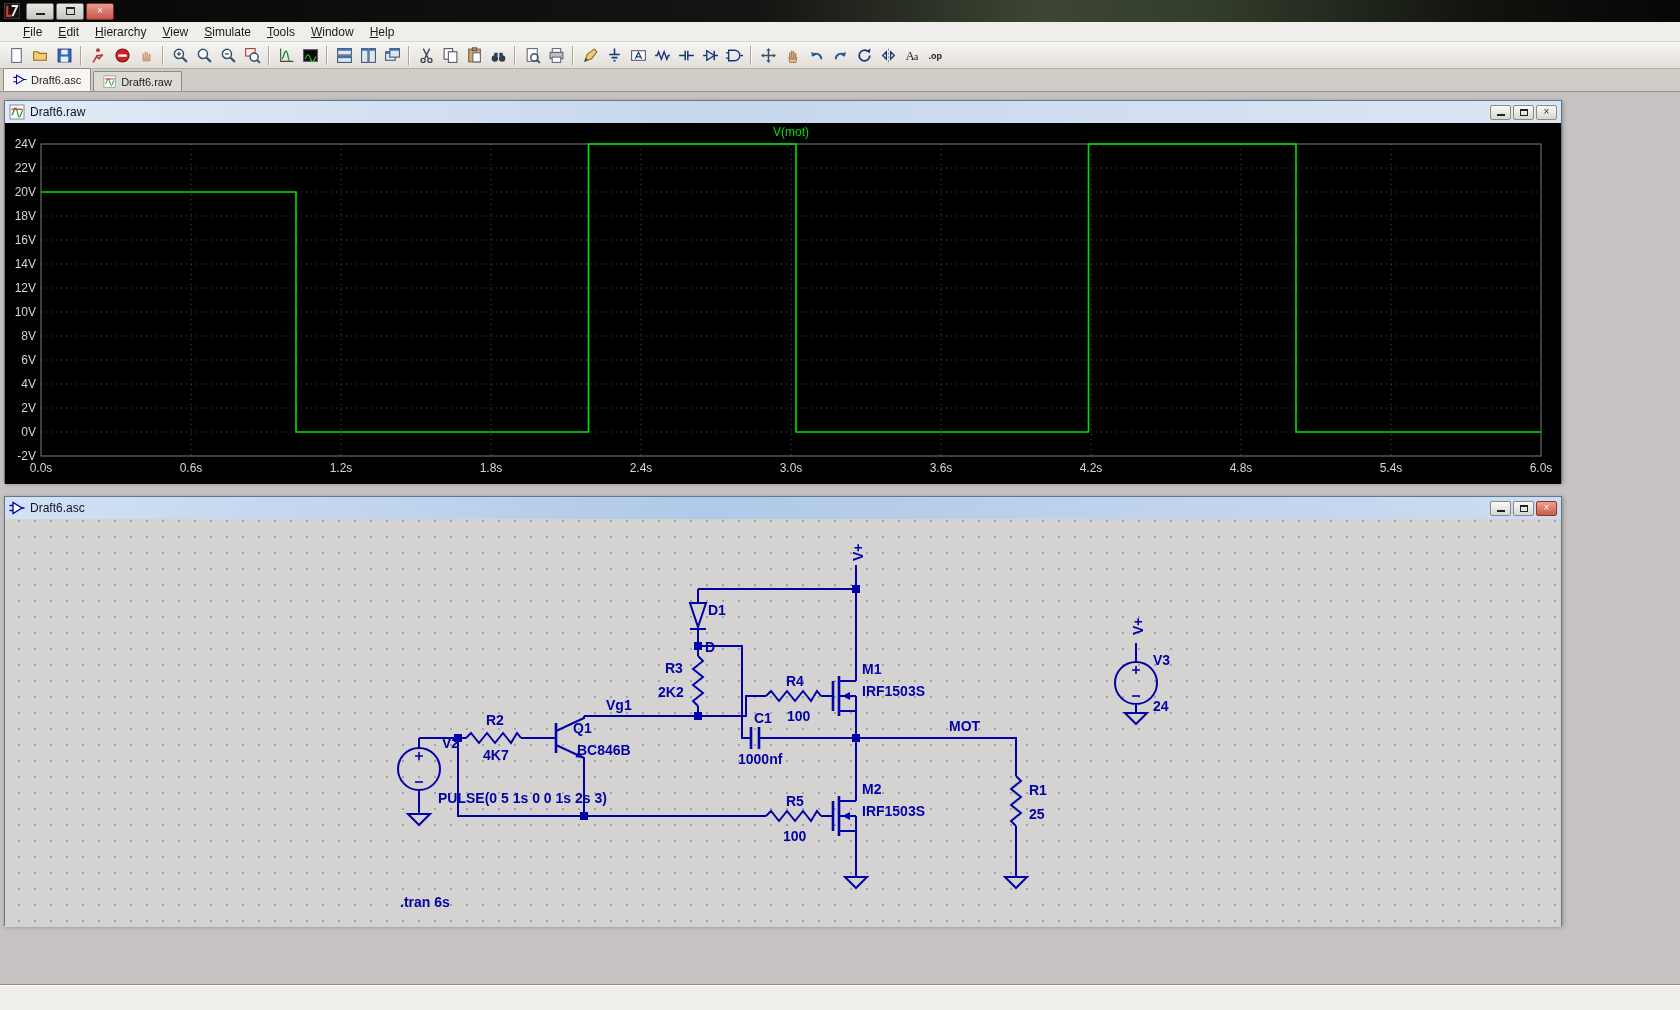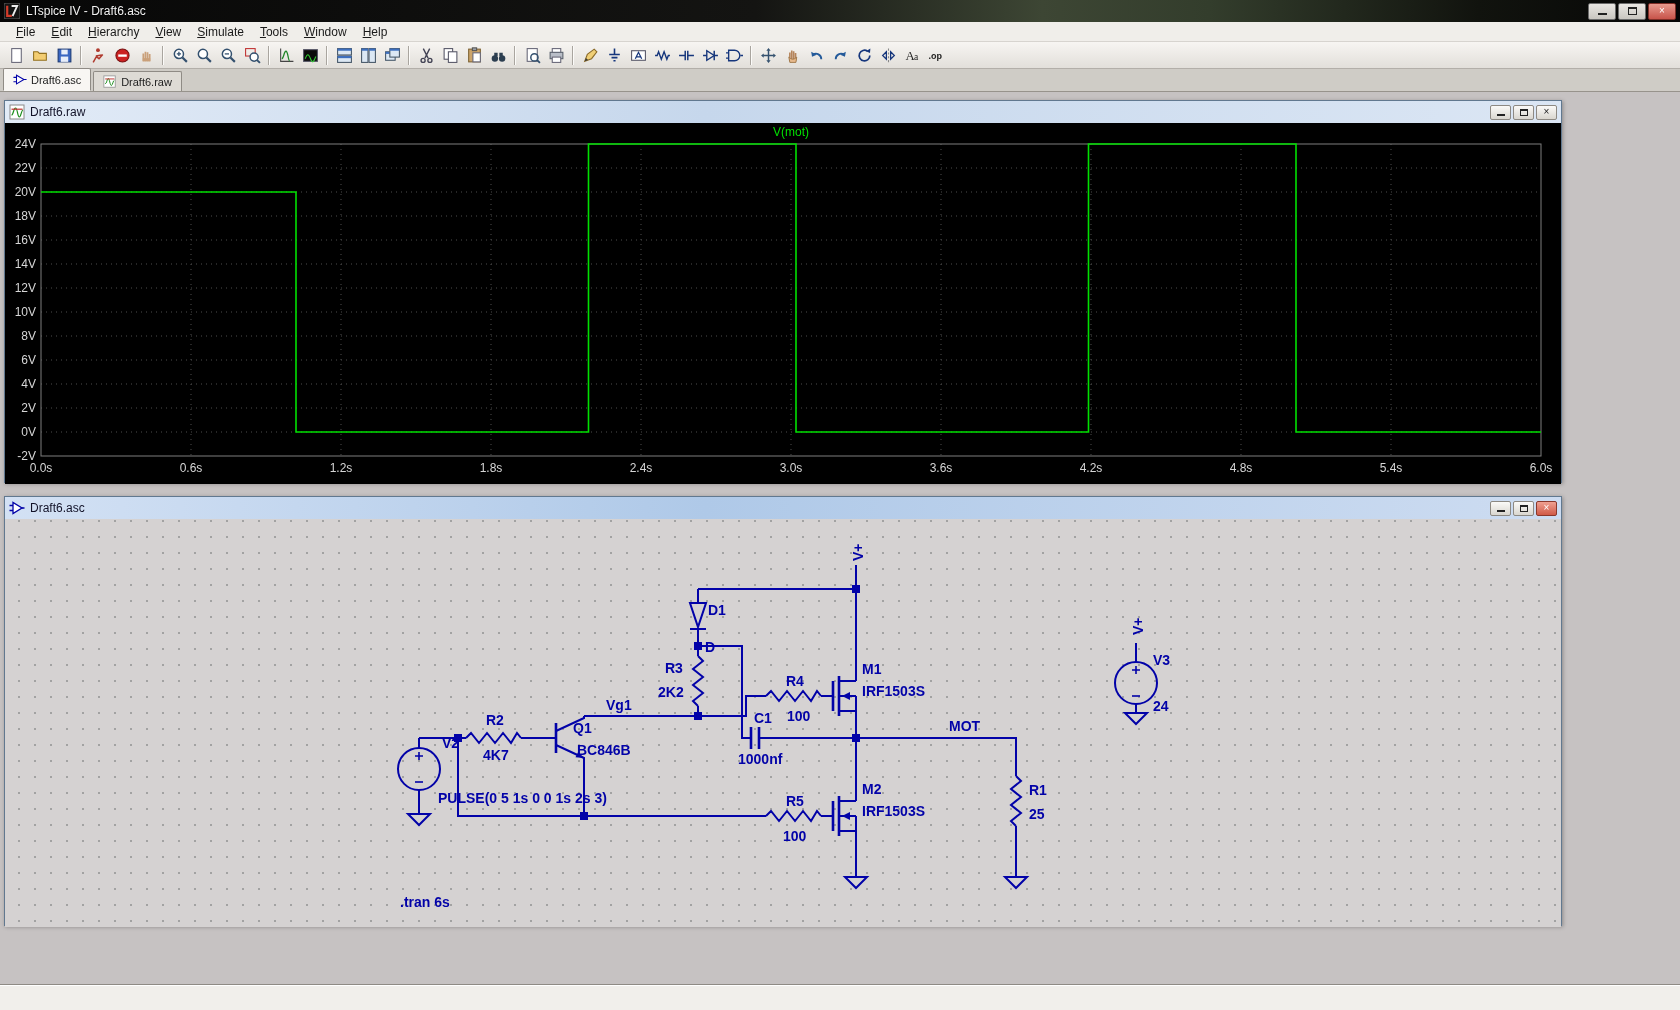--- a/index.html
+++ b/index.html
@@ -13,21 +13,21 @@
   .titlebar .title{color:#f2f2f2;font-size:12px;flex:1;text-shadow:0 1px 1px #000}
   .app-logo{width:16px;height:16px;display:flex}
   .mbtns{display:flex;gap:2px}
   .mbtn{width:28px;height:17px;border:1px solid #6b6b6b;border-radius:2px;display:flex;align-items:center;justify-content:center;
     background:linear-gradient(#e9e7e3,#c9c6c0);color:#222;font-size:10px;line-height:1}
   .mbtn.close{background:linear-gradient(#e89a8e,#c8544a);color:#fff;border-color:#7e2d26}
   .minglyph{width:9px;height:2px;background:currentColor;margin-top:6px}
   .maxglyph{width:9px;height:8px;border:1px solid currentColor;border-top-width:2px}
 
   
-  .menubar{height:20px;flex:0 0 20px;background:#f0eeea;border-bottom:1px solid #d7d4cf;display:flex;align-items:center;padding-left:8px}
+  .menubar{height:20px;flex:0 0 20px;background:#f0eeea;border-bottom:1px solid #d7d4cf;display:flex;align-items:center;padding-left:15px}
   .menu-item{padding:2px 8px;color:#1a1a1a}
 
   
   .toolbar{height:27px;flex:0 0 27px;background:linear-gradient(#f7f5f2,#e2dfda);border-bottom:1px solid #b3afa9;
     display:flex;align-items:center;padding:0 4px}
   .tb-btn{width:24px;height:22px;display:flex;align-items:center;justify-content:center;border:1px solid transparent;border-radius:2px}
   .tb-btn svg{display:block}
   .tb-sep{width:2px;height:19px;border-left:1px solid #a9a59f;border-right:1px solid #fcfbf9;margin:0 4px}
 
   
@@ -76,21 +76,20 @@
 <div class="app">
 
   <div class="titlebar">
     <span class="app-logo">
       <svg viewBox="0 0 16 16" width="16" height="16">
           <rect width="16" height="16" rx="2" fill="#141414" stroke="#5a5a5a"></rect>
           <path d="M3.2 2.8v10h4.6" stroke="#d23c2a" stroke-width="2.2" fill="none"></path>
           <path d="M7.6 3h5.6l-4.6 10" stroke="#eee" stroke-width="1.8" fill="none"></path>
         </svg>
     </span>
-    <span class="title">LTspice IV - Draft6.asc</span>
     <span class="mbtns">
       <span class="mbtn">
           <span class="minglyph"></span>
         </span>
       <span class="mbtn">
           <span class="maxglyph"></span>
         </span>
       <span class="mbtn close">×</span>
     </span>
   </div>

